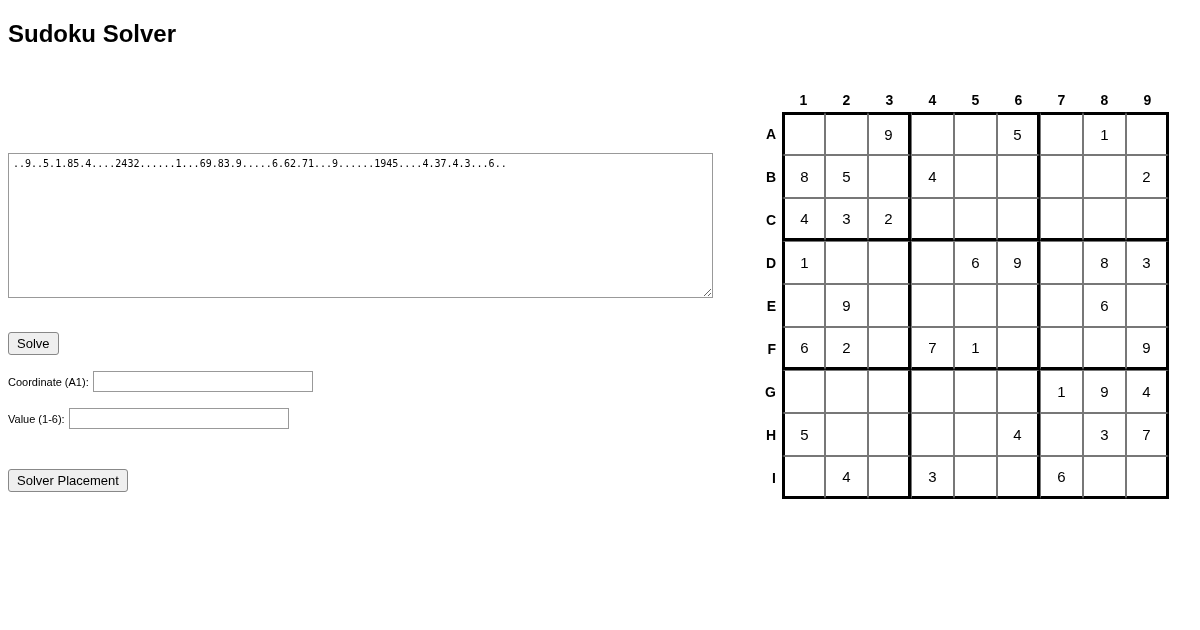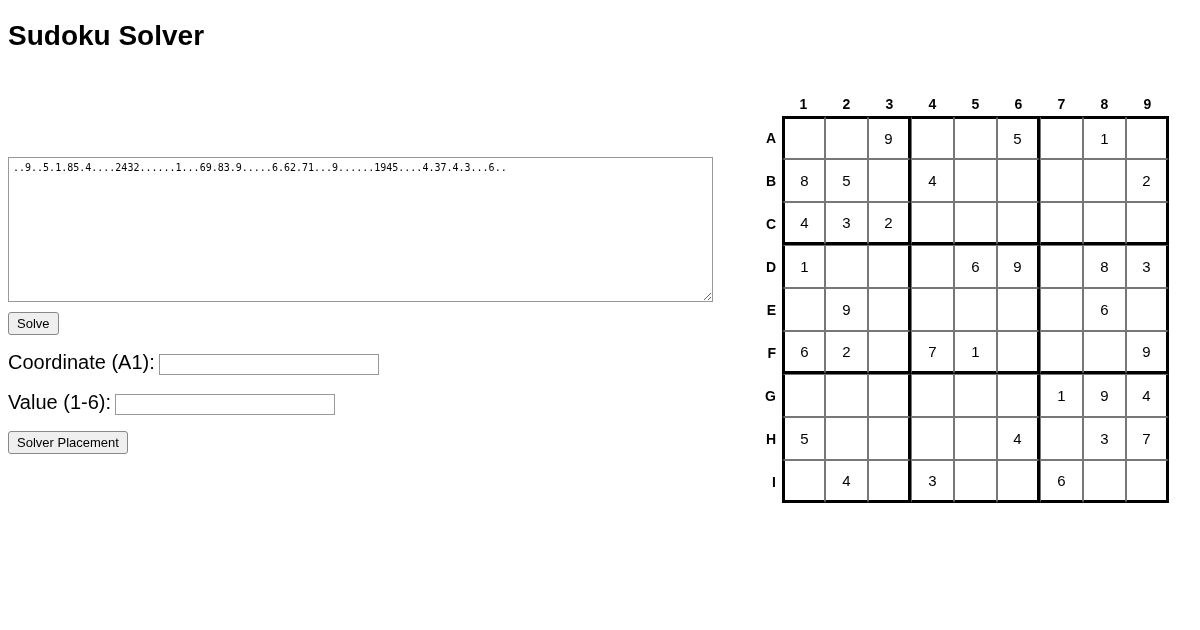--- a/index.html
+++ b/index.html
@@ -4,21 +4,21 @@
   <style>
     * { box-sizing: border-box; }
     body {
       font-family: Arial, Helvetica, sans-serif;
       margin: 0;
       padding: 8px;
       font-size: 16px;
       width: 1200px;
     }
     h1 {
-      font-size: 28px;
+      font-size: 24px;
       font-weight: bold;
       margin: 12px 0 40px 0;
     }
     .layout {
       display: flex;
       gap: 40px;
       align-items: flex-start;
     }
     .left-col {
       flex: 0 0 710px;
@@ -34,29 +34,30 @@
       border: 1px solid #999;
     }
     button {
       background: #efefef;
       border: 1px solid #888;
       padding: 3px 8px;
       font-family: inherit;
       font-size: 13px;
       cursor: pointer;
       border-radius: 3px;
+      margin-top: 24px;
     }
     .row {
       margin-top: 6px;
     }
     .field-row {
       margin-top: 16px;
     }
     .field-row label {
-      font-size: 20px;
+      font-size: 11px;
     }
     .field-row input[type=text] {
       width: 220px;
       font-size: 13px;
       border: 1px solid #999;
       padding: 2px 4px;
     }
     .right-col {
       flex: 0 0 auto;
     }

